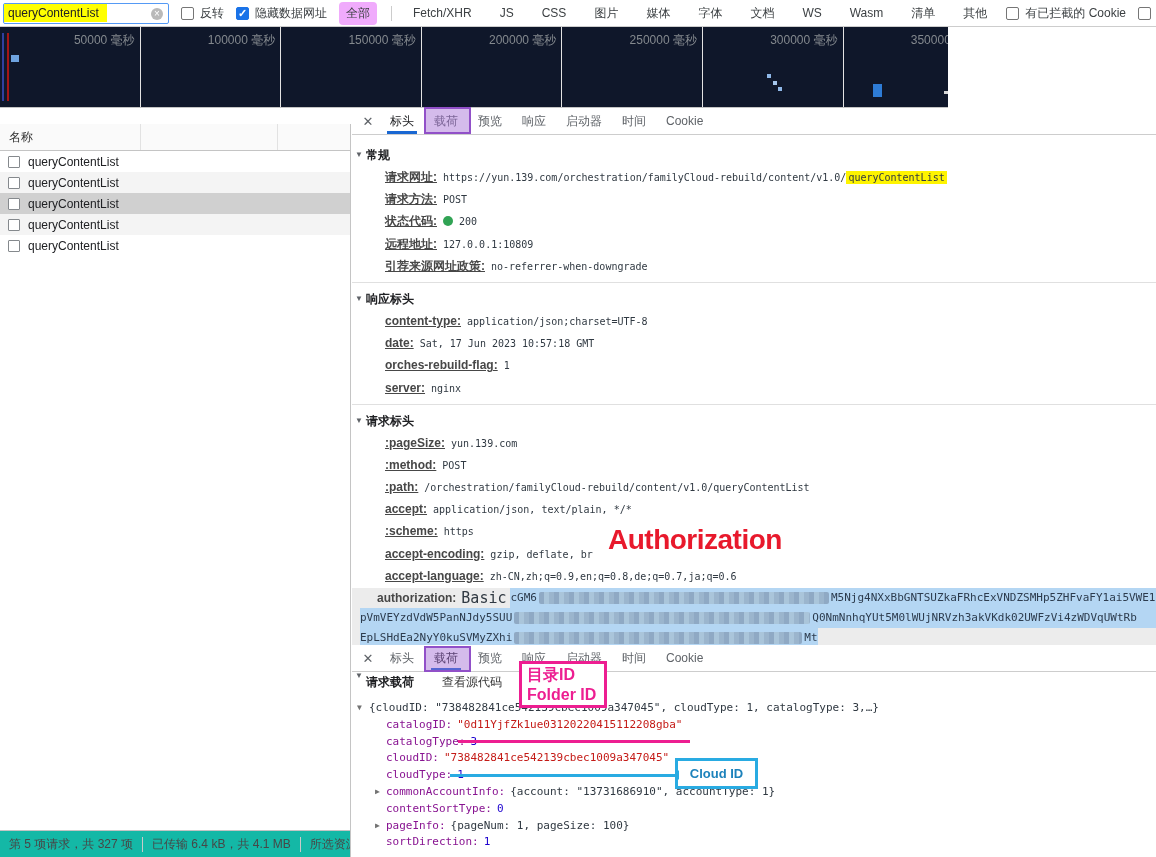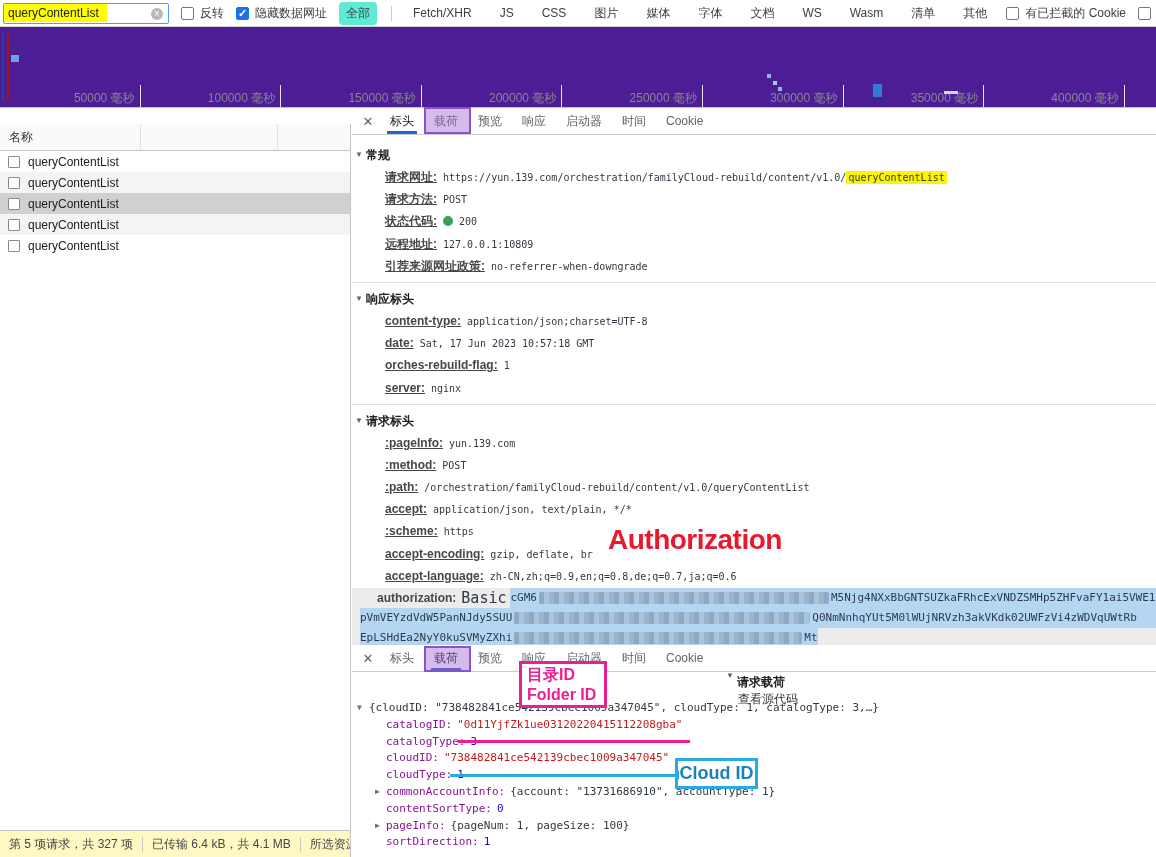--- a/index.html
+++ b/index.html
@@ -18,27 +18,27 @@
     border-radius:2px; background:#fff; display:flex; align-items:center; flex:0 0 auto; }
   .filter-text { background:#ffff00; padding:2px 8px 2px 4px; font-size:12px; color:#202124; }
   .clear-icon { position:absolute; right:5px; top:4px; width:12px; height:12px; border-radius:50%;
     background:#b9b9b9; color:#fff; font-size:10px; line-height:12px; text-align:center; }
   .clear-icon::before { content:"×"; }
   .cb { width:13px; height:13px; border:1px solid #767676; border-radius:2px; background:#fff; flex:0 0 auto; }
   .cb.checked { background:#1a73e8; border-color:#1a73e8; position:relative; }
   .cb.checked::after { content:"✓"; position:absolute; left:1px; top:-1px; color:#fff; font-size:11px; font-weight:bold; }
   .cb-group { display:flex; align-items:center; gap:6px; color:#3c4043; }
   .pill { padding:3px 7px; border-radius:4px; color:#3c4043; }
-  .pill.selected { background:#5eead4; }
+  .pill.selected { background:#f0abfc; }
   .vdiv { width:1px; height:15px; background:#ccc; flex:0 0 auto; }
   .type-filters { display:flex; align-items:center; gap:14px; color:#3c4043; }
 
   
-  .timeline { position:absolute; left:0; top:27px; width:1156px; height:81px; background:#4c1d95;
-    border-bottom:1px solid #c4c4c4; display:flex; overflow:hidden;align-items:flex-end; }
+  .timeline { position:absolute; left:0; top:27px; width:948px; height:81px; background:#0f172a;
+    border-bottom:1px solid #c4c4c4; display:flex; overflow:hidden; }
   .tl-cell { width:140.6px; flex:0 0 auto; border-right:1px solid #e3e3e3;
     text-align:right; padding:5px 5px 0 0; color:#84898e; }
   .tl-fill { flex:1; }
   .tl-line-blue { position:absolute; left:2px; top:6px; height:68px; width:2px; background:#303f9f; }
   .tl-line-red  { position:absolute; left:7px; top:6px; height:68px; width:2px; background:#a31515; }
   .tl-mark-sm { position:absolute; left:11px; top:28px; width:8px; height:7px; background:#6ea3e0; }
   .tl-dot-big { position:absolute; left:873px; top:57px; width:9px; height:13px; background:#2e7cd6; }
   .tl-sc1 { position:absolute; left:767px; top:47px; width:4px; height:4px; background:#8fb8e8; }
   .tl-sc2 { position:absolute; left:773px; top:54px; width:4px; height:4px; background:#a5c6ec; }
   .tl-sc3 { position:absolute; left:778px; top:60px; width:4px; height:4px; background:#8fb8e8; }
@@ -51,21 +51,21 @@
     padding-left:9px; color:#333; position:relative; }
   .lp-coldiv1, .lp-coldiv2 { position:absolute; top:0; width:1px; height:26px; background:#e2e2e2; }
   .lp-coldiv1 { left:140px; } .lp-coldiv2 { left:277px; }
   .lp-row { height:21px; display:flex; align-items:center; gap:8px; padding-left:8px; color:#202124; }
   .lp-row:nth-child(odd) { background:#f4f4f4; }
   .lp-row.selected { background:#d0d0d0; }
   .row-cb { width:12px; height:12px; border:1px solid #85898d; border-radius:1px; background:#fff; flex:0 0 auto; }
 
   
   .status-bar { position:absolute; left:0; top:830px; width:351px; height:27px;
-    border-top:1px solid #c4c4c4; border-right:1px solid #c4c4c4; background:#fef9c3;
+    border-top:1px solid #c4c4c4; border-right:1px solid #c4c4c4; background:#14b8a6;
     display:flex; align-items:center; color:#474747; overflow:hidden; }
   .sb-item { padding:0 9px; white-space:nowrap; }
   .sb-sep { width:1px; height:15px; background:#c9c9c9; flex:0 0 auto; }
 
   
   .right-panel { position:absolute; left:352px; top:108px; width:804px; height:749px; background:#fff; overflow:hidden; }
   .tabbar { height:27px; border-bottom:1px solid #cdcdcd; background:#fff;
     display:flex; align-items:center; padding-left:6px; }
   .tab-close { width:20px; text-align:center; color:#5f6368; font-size:13px; margin-right:2px; }
   .tab-close::before { content:"✕"; }
@@ -91,21 +91,21 @@
   .auth-k { font-weight:bold; color:#474747; margin-right:5px; }
   .auth-basic { font-family:"DejaVu Sans Mono", monospace; font-size:15px; color:#303942; margin-right:4px; }
   .sel { background:#b4d6f3; font-family:"DejaVu Sans Mono", monospace; font-size:11px; color:#2c3b4d;
     display:flex; align-items:center; height:20px; }
   .sel.grow { flex:1; }
   .blur-chunk { display:inline-block; height:12px; border-radius:2px; margin:0 2px; flex:0 0 auto;
     background:repeating-linear-gradient(90deg,#8fa9c4 0 5px,#aac5da 5px 10px,#9bb5cd 10px 15px); }
 
   
   .payload-pane { position:absolute; left:0; top:537px; width:804px; height:212px; background:#fff; }
-  .payload-head { display:flex; align-items:center; height:26px; margin-top:2px;flex-direction:column; }
+  .payload-head { display:flex; height:26px; margin-top:2px; }
   .pl-title { position:relative; padding-left:14px; font-weight:bold; color:#202124; }
   .pl-title .tri-d { top:-3px; }
   .view-source { margin-left:28px; color:#333; }
   .jtree { font-family:"DejaVu Sans Mono", monospace; font-size:11px; color:#303942; }
   .jline { height:16.8px; line-height:16.8px; white-space:nowrap; overflow:hidden; position:relative; }
   .jline.preview { padding-left:17px; }
   .jline.child { padding-left:34px; }
   .jline.obj { padding-left:34px; }
   .arrow-d { position:absolute; left:5px; top:0; font-size:8px; color:#727272; }
   .arrow-d::before { content:"▼"; }
@@ -122,21 +122,21 @@
   .ann-purple2 { position:absolute; left:424px; top:646px; width:47px; height:26px;
     background:rgba(160,105,210,0.45); border:2px solid #9150c8; z-index:30; }
   .ann-auth { position:absolute; left:608px; top:524px; z-index:30;
     font-size:28px; font-weight:bold; color:#e8192c; letter-spacing:-0.5px; }
   .ann-folder { position:absolute; left:519px; top:661px; width:88px; height:47px; z-index:31;
     background:#fff; border:3px solid #ed1e91; color:#ed1e91; font-weight:bold; font-size:16px;
     line-height:20px; padding:1px 0 0 5px; white-space:nowrap; overflow:hidden; }
   .ann-underline-pink { position:absolute; left:458px; top:740px; width:232px; height:3px; background:#ed1e91; z-index:31; }
   .ann-underline-cyan { position:absolute; left:450px; top:774px; width:226px; height:3px; background:#29abe2; z-index:31; }
   .ann-cloud { position:absolute; left:675px; top:758px; width:83px; height:31px; z-index:32;
-    background:#fff; border:3px solid #29abe2; color:#1c82bb; font-weight:bold; font-size:18px;
+    background:#fff; border:3px solid #29abe2; color:#1c82bb; font-weight:bold; font-size:13px;
     display:flex; align-items:center; justify-content:center; }
   .ann-cloud::before { content:""; position:absolute; left:-9px; top:9px;
     border:5px solid transparent; border-right-color:#29abe2; }
 </style>
 </head>
 <body>
 
 <div class="topbar">
   <div class="filter-box">
     <span class="filter-text">queryContentList</span>
@@ -283,21 +283,21 @@
     <div class="kv">
       <span class="k">server:</span><span class="mono">nginx</span>
     </div>
 
     <div class="sec-div"></div>
     <div class="section-title">
       <span class="tri-d"></span>
       <span>请求标头</span>
     </div>
     <div class="kv">
-      <span class="k">:pageInfo:</span><span class="mono">yun.139.com</span>
+      <span class="k">:pageSize:</span><span class="mono">yun.139.com</span>
     </div>
     <div class="kv">
       <span class="k">:method:</span><span class="mono">POST</span>
     </div>
     <div class="kv">
       <span class="k">:path:</span><span class="mono">/orchestration/familyCloud-rebuild/content/v1.0/queryContentList</span>
     </div>
     <div class="kv">
       <span class="k">accept:</span><span class="mono">application/json, text/plain, */*</span>
     </div>

